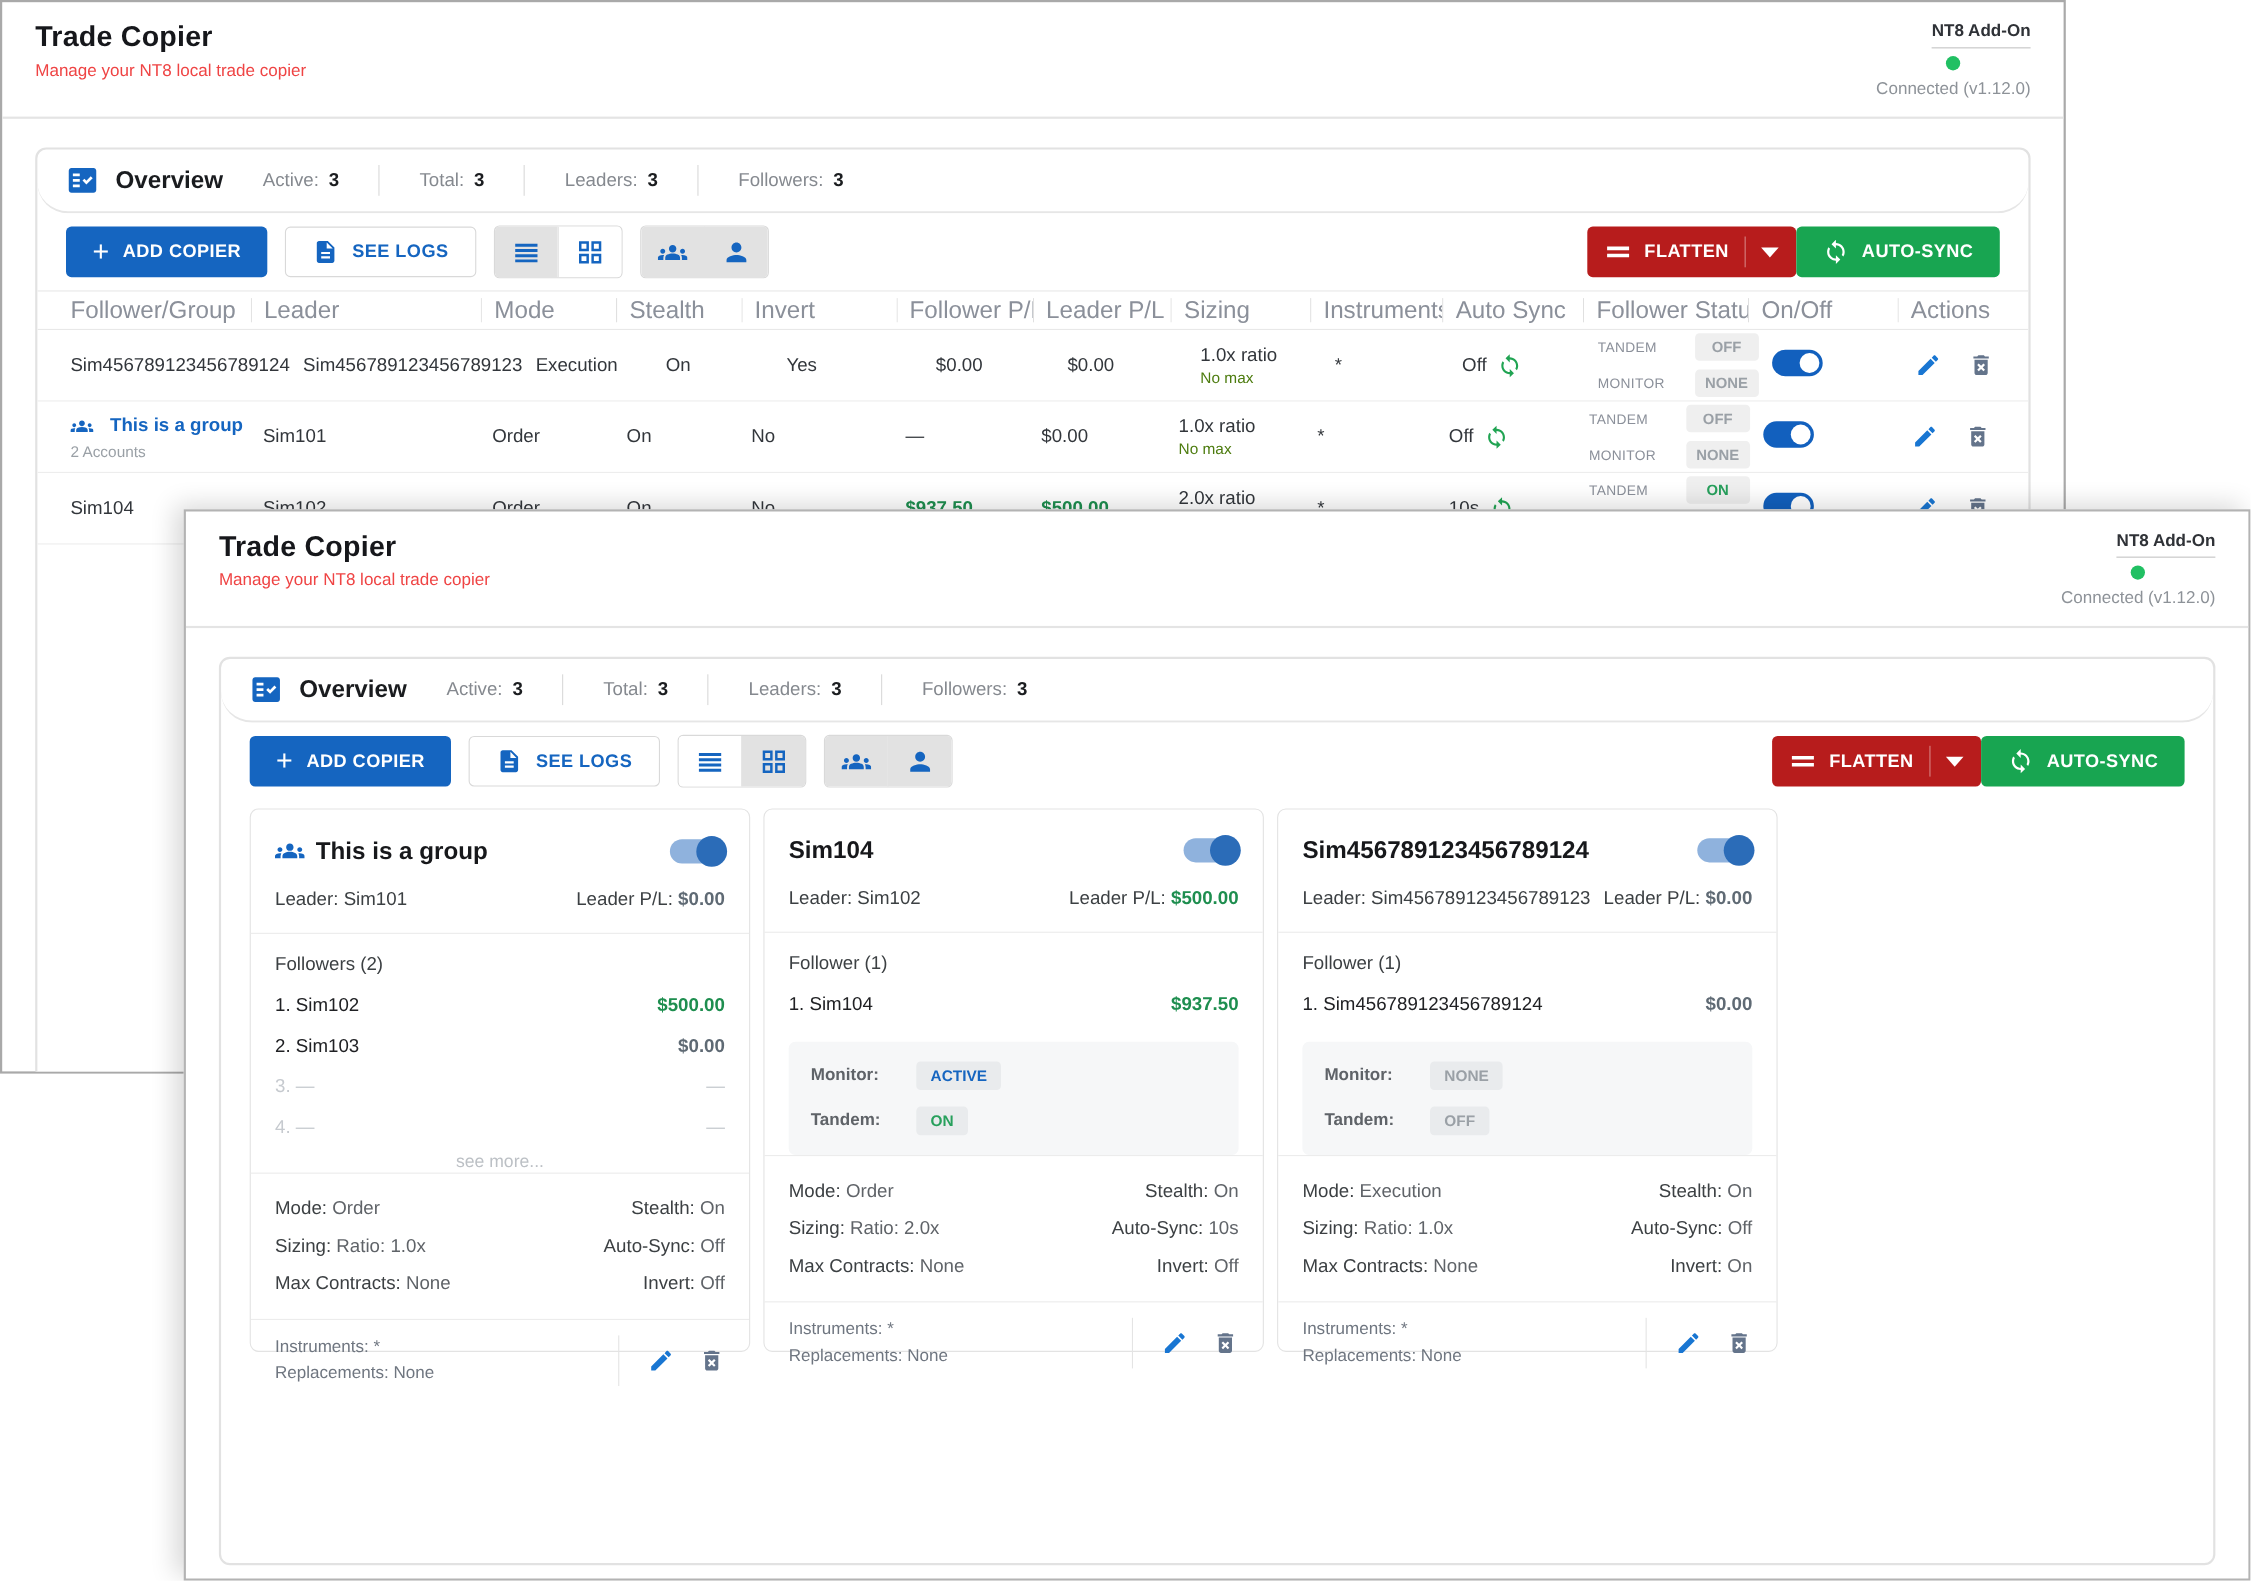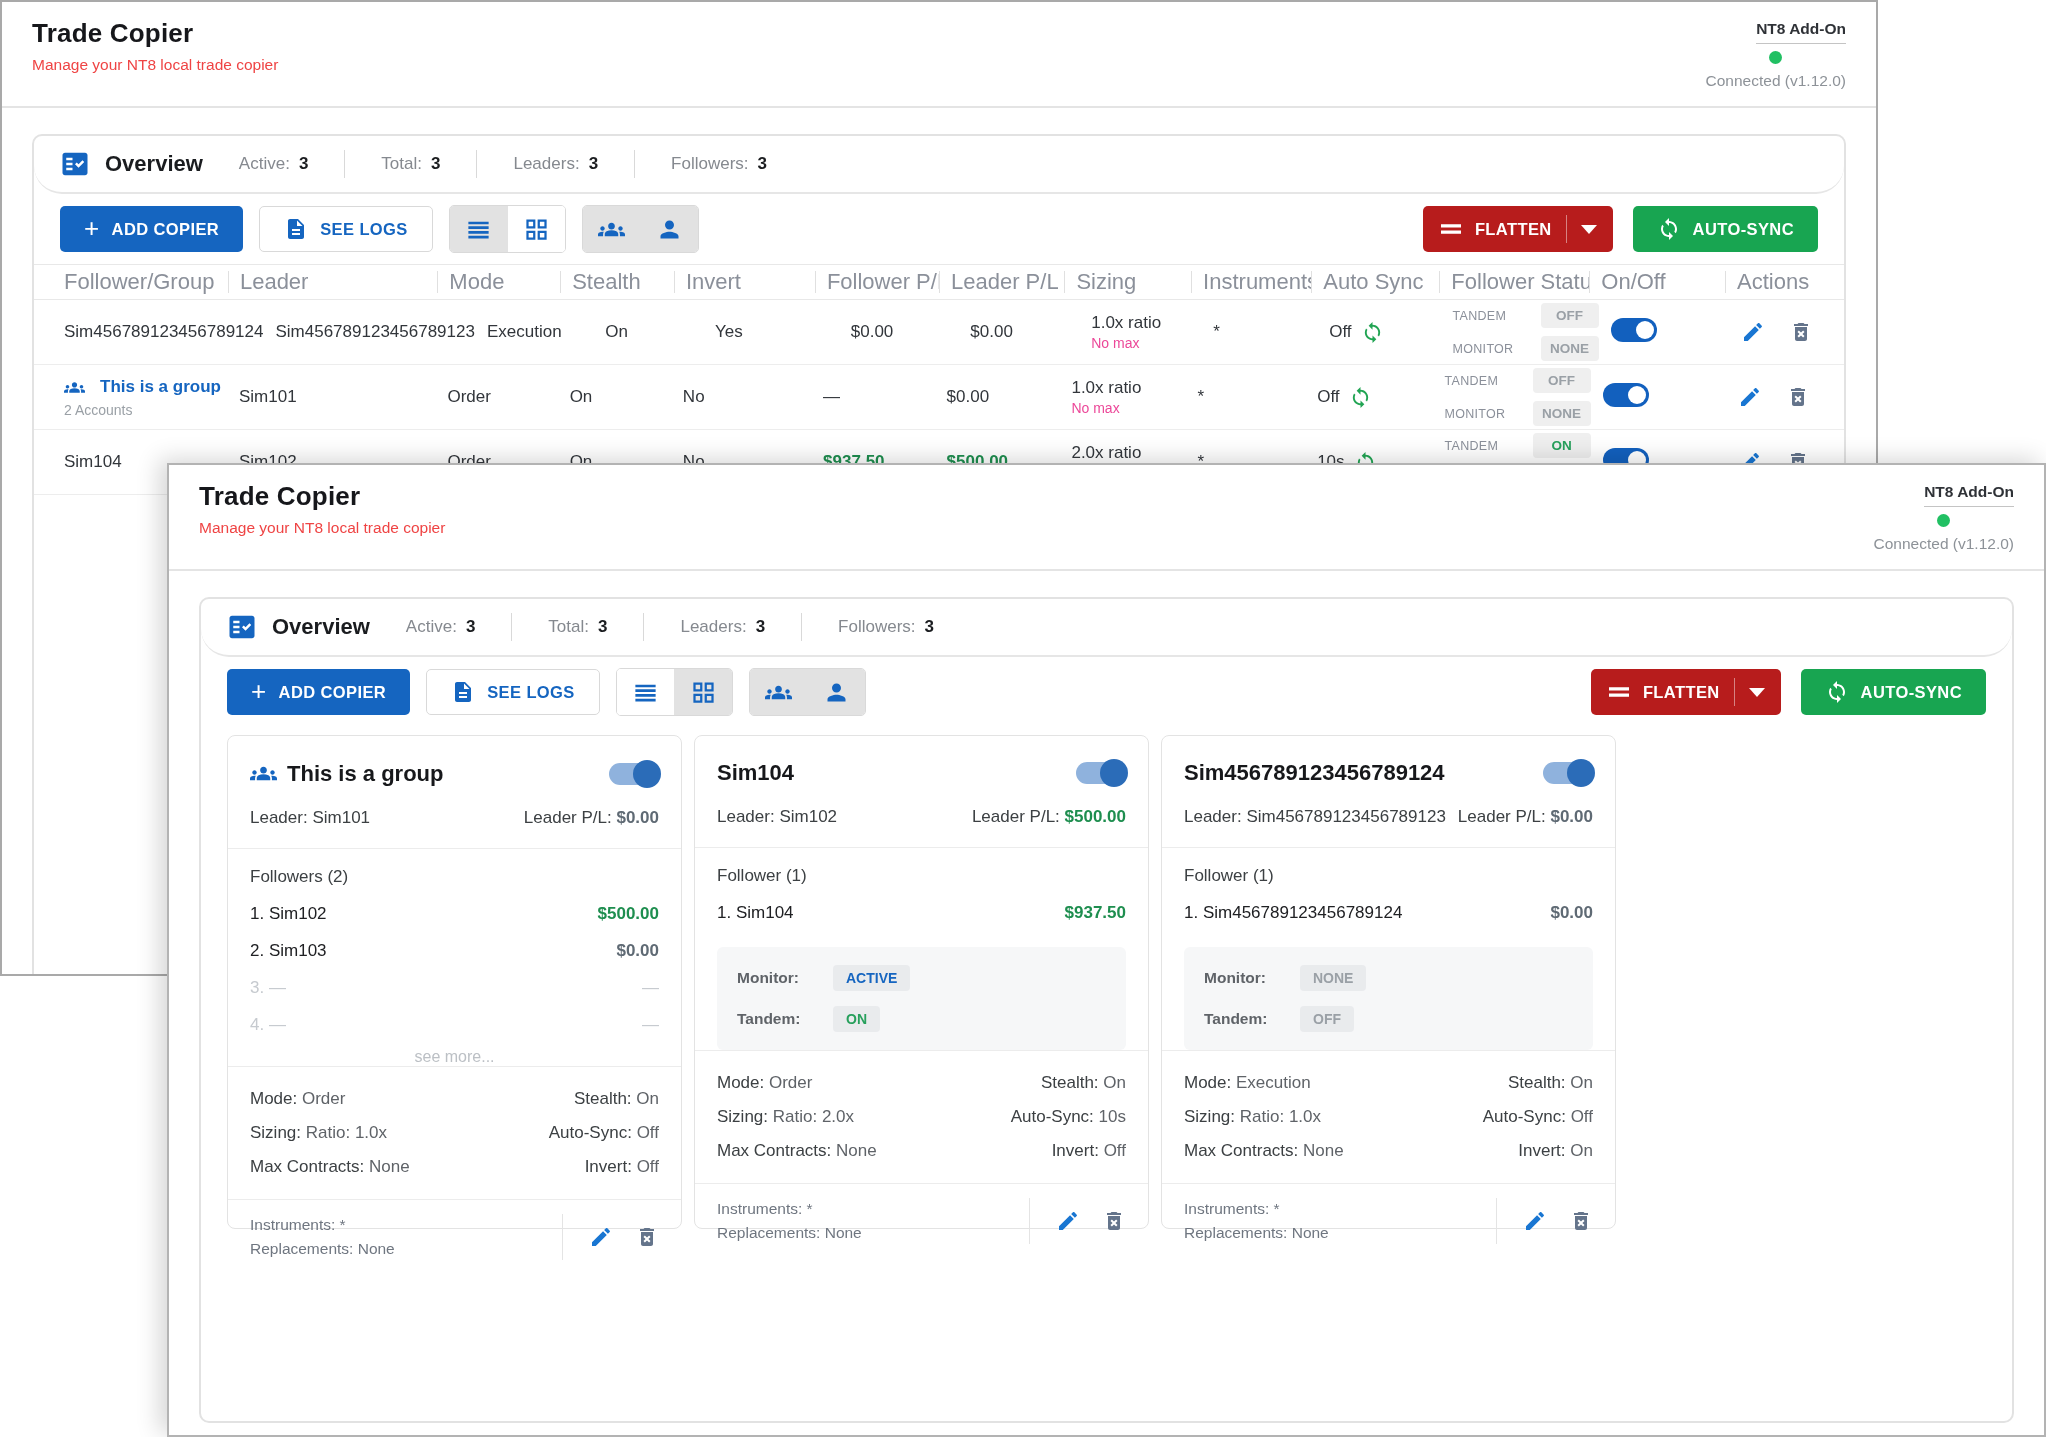--- a/index.html
+++ b/index.html
@@ -40,40 +40,40 @@
     border-radius:5px;font-size:16.5px;font-weight:bold;letter-spacing:.4px;cursor:pointer;
     box-sizing:border-box;border:none;white-space:nowrap;}
   .btn-primary{background:#1565c0;color:#fff;}
   .btn-outline{background:#fff;border:1px solid #d9d9d9;color:#1565c0;}
   .btn svg{width:24px;height:24px;}
   .segment{display:flex;border:1px solid #d9d9d9;border-radius:5px;overflow:hidden;}
   .seg-btn{display:flex;align-items:center;justify-content:center;width:57px;height:46px;background:#fff;cursor:pointer;}
   .seg-btn + .seg-btn{border-left:1px solid #e2e2e2;}
   .seg-btn.sel{background:#e2e2e2;}
   .seg-btn svg{width:27px;height:27px;fill:#1565c0;}
-  .toolbar-right{margin-left:auto;display:flex;gap:20px;}
+  .toolbar-right{margin-left:auto;display:flex;gap:0;}
   .btn-danger{background:#b71c1c;color:#fff;padding:0 16px;}
   .flatten-sep{width:1px;height:28px;background:rgba(255,255,255,.45);margin:0 2px;}
   .btn-success{background:#18a551;color:#fff;}
   
   .thead,.trow{display:grid;align-items:center;
     grid-template-columns:150fr 162fr 95fr 88fr 109fr 96fr 97fr 98fr 93fr 99fr 116fr 105fr 92fr;}
   .thead{height:34px;border-top:1px solid #e8e8e8;border-bottom:1px solid #e8e8e8;}
   .th{font-size:22px;color:#8b909a;padding-left:12px;position:relative;white-space:nowrap;overflow:hidden;}
   .th:first-child{padding-left:30px;}
   .th:not(:first-child)::before{content:"";position:absolute;left:0;top:50%;
     transform:translateY(-50%);width:1px;height:22px;background:#e0e0e0;}
   .trow{height:64px;border-bottom:1px solid #ededed;}
   .td{font-size:17px;color:#32363b;padding-left:12px;box-sizing:border-box;}
   .td:first-child{padding-left:30px;}
   .grp-link{color:#1565c0;font-weight:bold;display:flex;align-items:center;gap:8px;}
   .grp-link svg{width:21px;height:21px;fill:#1565c0;flex:0 0 auto;}
   .cell-sub{font-size:14px;color:#9aa0a6;margin-top:4px;}
   .txt-green{color:#1e8e4f;font-weight:bold;}
-  .sizing-sub{font-size:14px;color:#ec4899;margin-top:2px;}
+  .sizing-sub{font-size:14px;color:#4d7c0f;margin-top:2px;}
   .autosync-cell{display:flex;align-items:center;gap:9px;}
   .sync-green{display:inline-flex;cursor:pointer;}
   .sync-green svg{width:23px;height:23px;fill:#21a453;}
   .status-cell{display:flex;flex-direction:column;gap:8px;}
   .status-line{display:flex;align-items:center;}
   .slabel{font-size:12.5px;color:#8b909a;width:88px;letter-spacing:.3px;}
   .chip{font-size:13.5px;font-weight:bold;background:#efefef;border-radius:4px;
     padding:5px 0;min-width:58px;text-align:center;display:inline-block;}
   .chip-gray{color:#9aa0a6;}.chip-green{color:#27a05c;}.chip-blue{color:#1565c0;}
   .toggle{width:46px;height:24px;border-radius:12px;background:#1260be;position:relative;display:inline-block;cursor:pointer;}

